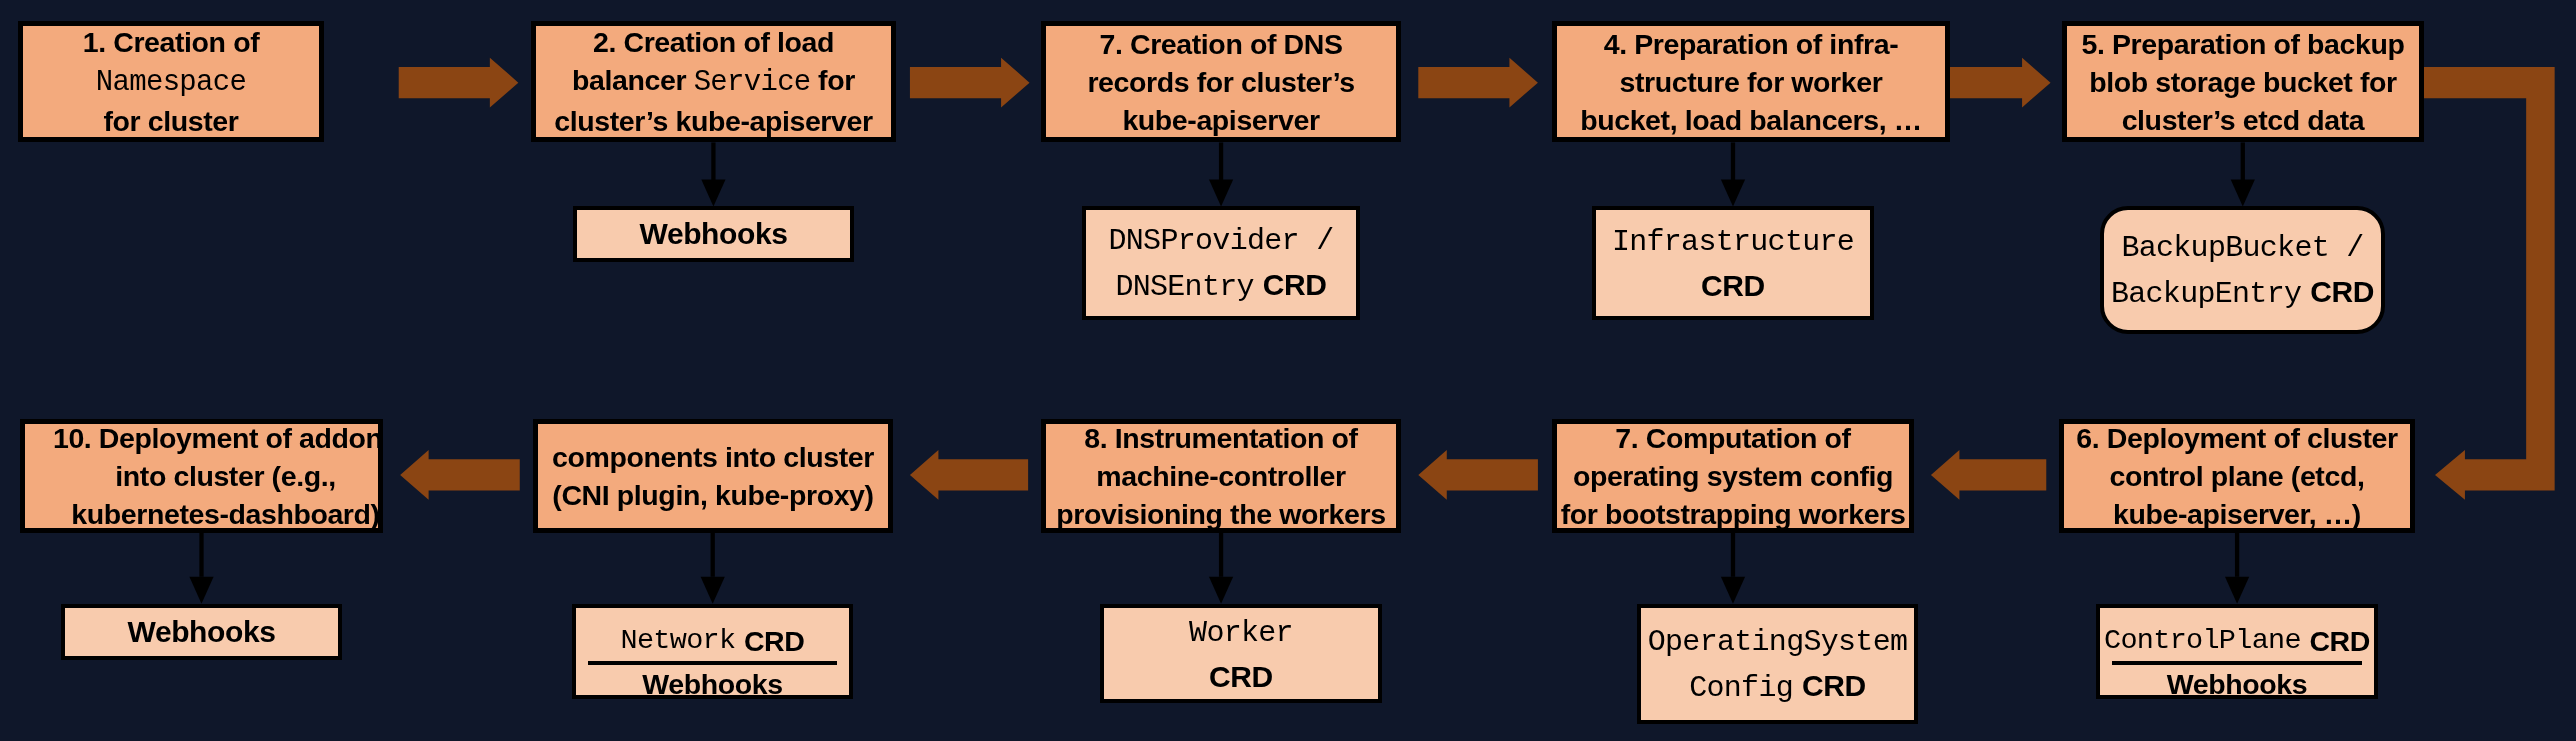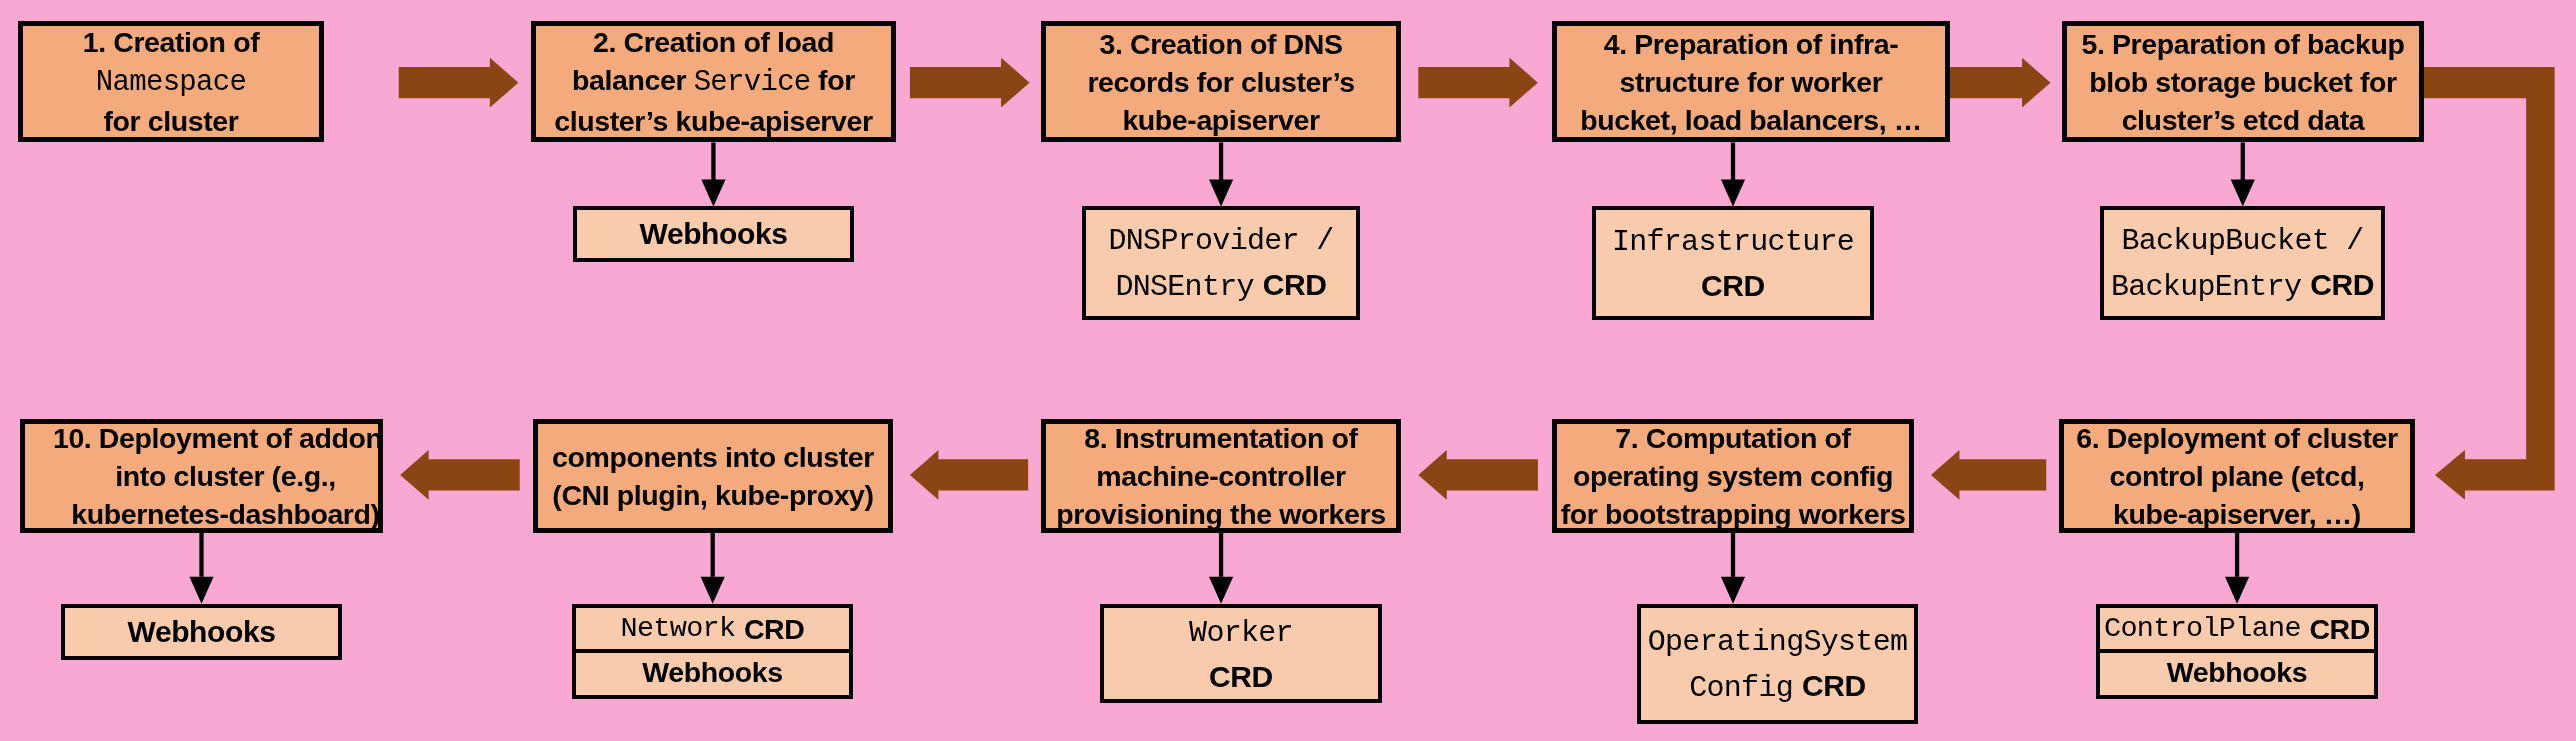--- a/index.html
+++ b/index.html
@@ -5,41 +5,41 @@
   :root{
     --step-fill:#F3AA7D;
     --sub-fill:#F8CBAD;
     --arrow-fill:#8B4513;
     --line-color:#000000;
     --sans:"Liberation Sans", sans-serif;
     --mono:"Liberation Mono","DejaVu Sans Mono", monospace;
   }
   html,body{margin:0;padding:0;background:#ffffff;}
   .canvas{
-    position:relative;width:2576px;height:742px;background:#f9a8d4;
+    position:relative;width:2576px;height:742px;background:#0f172a;
     font-family:var(--sans);color:#000;overflow:hidden;
   }
   svg.arrow-layer{position:absolute;left:0;top:0;width:2576px;height:742px;}
   .step{
     position:absolute;background:var(--step-fill);border:5.7px solid var(--line-color);
     box-sizing:border-box;display:flex;flex-direction:column;justify-content:center;
     align-items:center;text-align:center;overflow:hidden;
     font-weight:700;font-size:28.5px;line-height:38px;letter-spacing:-0.4px;
   }
   .ln{white-space:nowrap;}
   .step .mono{font-family:var(--mono);font-weight:400;letter-spacing:-0.7px;font-size:29px;margin-top:48px;}
   .sub{
     position:absolute;background:var(--sub-fill);border:4.3px solid var(--line-color);
     box-sizing:border-box;display:flex;flex-direction:column;justify-content:center;
     align-items:center;text-align:center;overflow:hidden;
     font-weight:700;font-size:30px;line-height:44px;letter-spacing:-0.4px;
   }
   .sub .mono{font-family:var(--mono);font-weight:400;letter-spacing:-0.7px;}
   .crd{margin-left:0.3em;font-weight:700;font-family:var(--sans);}
-  .stack{padding:0;justify-content:flex-start;align-items:center;}
+  .stack{padding:12px;justify-content:flex-start;align-items:center;}
   .stack .row{
     width:100%;height:41px;display:flex;justify-content:center;align-items:center;
     font-size:28.5px;box-sizing:border-box;
   }
   .stack .row + .row{border-top:4.3px solid var(--line-color);}
   
   #b1{left:18px;top:21.4px;width:306px;height:121px;}
   #b2{left:531px;top:21.4px;width:365px;height:121px;text-align:center;}
   #b3{left:1041px;top:21.4px;width:360px;height:121px;}
   #b4{left:1552px;top:21.4px;width:398px;height:121px;}
@@ -47,21 +47,21 @@
   
   #b6{left:2059px;top:419px;width:356px;height:114px;}
   #b7{left:1552px;top:419px;width:362px;height:114px;}
   #b8{left:1041px;top:419px;width:360px;height:114px;}
   #b9{left:533px;top:419px;width:360px;height:114px;}
   #b10{left:20px;top:419px;width:363px;height:114px;padding-left:48px;}
   
   #s2{left:573px;top:206px;width:281px;height:56px;}
   #s3{left:1082px;top:206px;width:278px;height:114px;}
   #s4{left:1592px;top:206px;width:282px;height:114px;}
-  #s5{left:2100px;top:206px;width:285px;height:114px;}
+  #s5{left:2100px;top:206px;width:285px;height:128px;border-radius:28px;}
   #s6{left:2096px;top:604px;width:282px;height:95px;}
   #s7{left:1593px;top:604px;width:281px;height:120px;margin-left:44px;}
   #s8{left:1100px;top:604px;width:282px;height:99px;}
   #s9{left:572px;top:604px;width:281px;height:95px;}
   #s10{left:61px;top:604px;width:281px;height:56px;}
 </style>
 </head>
 <body>
 
 <div class="canvas">
@@ -125,21 +125,21 @@
     <div class="ln"><span>for cluster</span></div>
   </div>
 
   <div class="step" id="b2">
     <div class="ln"><span>2. Creation of load</span></div>
     <div class="ln"><span>balancer </span><span class="mono">Service</span><span> for</span></div>
     <div class="ln"><span>cluster’s kube-apiserver</span></div>
   </div>
 
   <div class="step" id="b3">
-    <div class="ln"><span>3. Creation of DNS</span></div>
+    <div class="ln"><span>7. Creation of DNS</span></div>
     <div class="ln"><span>records for cluster’s</span></div>
     <div class="ln"><span>kube-apiserver</span></div>
   </div>
 
   <div class="step" id="b4">
     <div class="ln"><span>4. Preparation of infra-</span></div>
     <div class="ln"><span>structure for worker</span></div>
     <div class="ln"><span>bucket, load balancers, …</span></div>
   </div>
 

